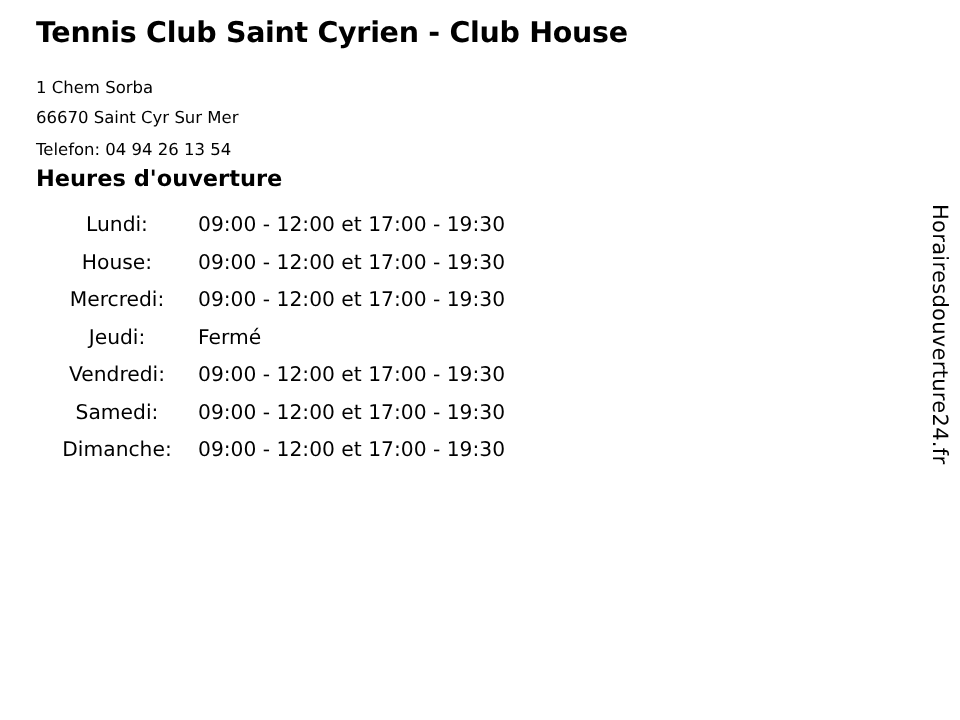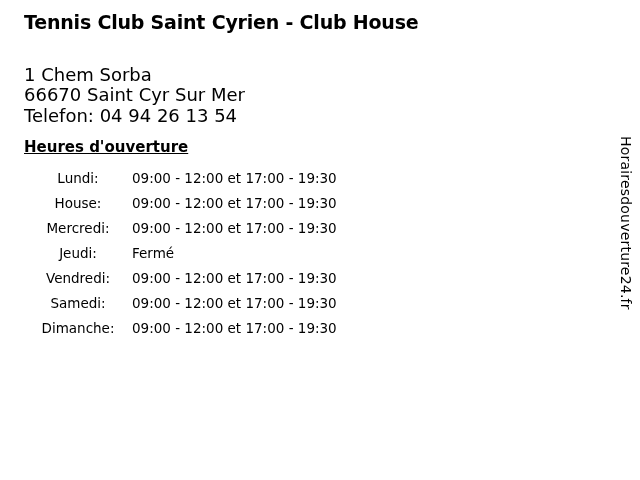--- a/index.html
+++ b/index.html
@@ -25,35 +25,34 @@
   .content {
     position: absolute;
     left: 24px;
     top: 10px;
     width: 570px;
   }
   .title {
     font-size: 19px;
     font-weight: bold;
     letter-spacing: -0.2px;
-    margin: 0 0 30px 0;
+    margin: 0 0 14px 0;
     line-height: 1.3;
   }
   .address-block {
-    font-size: 18px;
+    font-size: 11px;
     line-height: 20.5px;
   }
   .address-line {
     white-space: nowrap;
   }
   .hours-heading {
     font-size: 15px;
     font-weight: bold;
-    margin: 12px 0 14px 0;
-    text-decoration: underline;
+    margin: 0 0 14px 0;
   }
   table.hours {
     border-collapse: collapse;
     font-size: 13.5px;
   }
   table.hours td {
     padding: 0 0 9px 0;
     vertical-align: top;
     white-space: nowrap;
   }

